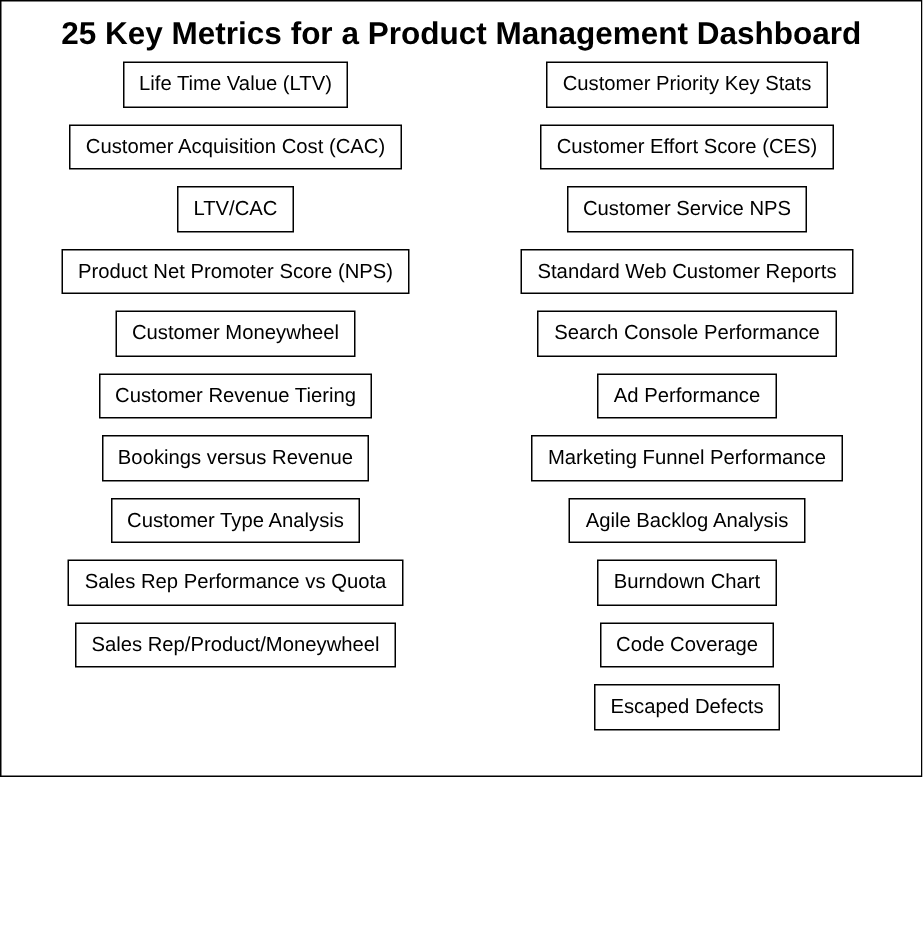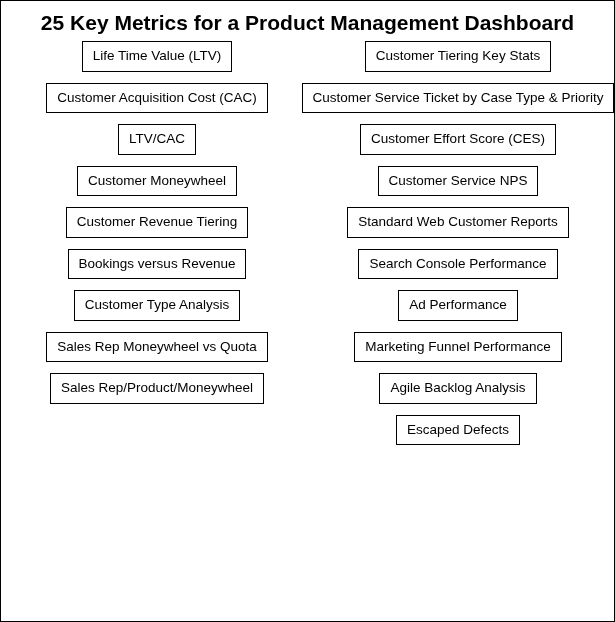--- a/index.html
+++ b/index.html
@@ -10,21 +10,21 @@
     width: 615px;
     height: 622px;
     background: #ffffff;
     font-family: "Liberation Sans", sans-serif;
     color: #000000;
     overflow: hidden;
   }
   .page {
     position: relative;
     width: 615px;
-    height: 622px;
+    height: 518px;
     border: 1px solid #000000;
     box-sizing: border-box;
     background: #ffffff;
   }
   .title {
     text-align: center;
     font-size: 21px;
     font-weight: bold;
     color: #000000;
     padding-top: 10px;
@@ -62,35 +62,37 @@
 <body>
 
 <div class="page">
   <div class="title">25 Key Metrics for a Product Management Dashboard</div>
   <div class="columns">
 
     <div class="column">
       <div class="metric-box">Life Time Value (LTV)</div>
       <div class="metric-box">Customer Acquisition Cost (CAC)</div>
       <div class="metric-box">LTV/CAC</div>
+      <div class="metric-box">Product Net Promoter Score (NPS)</div>
       <div class="metric-box">Customer Moneywheel</div>
       <div class="metric-box">Customer Revenue Tiering</div>
       <div class="metric-box">Bookings versus Revenue</div>
       <div class="metric-box">Customer Type Analysis</div>
-      <div class="metric-box">Sales Rep Moneywheel vs Quota</div>
+      <div class="metric-box">Sales Rep Performance vs Quota</div>
       <div class="metric-box">Sales Rep/Product/Moneywheel</div>
     </div>
 
     <div class="column">
-      <div class="metric-box">Customer Tiering Key Stats</div>
-      <div class="metric-box">Customer Service Ticket by Case Type &amp; Priority</div>
+      <div class="metric-box">Customer Priority Key Stats</div>
       <div class="metric-box">Customer Effort Score (CES)</div>
       <div class="metric-box">Customer Service NPS</div>
       <div class="metric-box">Standard Web Customer Reports</div>
       <div class="metric-box">Search Console Performance</div>
       <div class="metric-box">Ad Performance</div>
       <div class="metric-box">Marketing Funnel Performance</div>
       <div class="metric-box">Agile Backlog Analysis</div>
+      <div class="metric-box">Burndown Chart</div>
+      <div class="metric-box">Code Coverage</div>
       <div class="metric-box">Escaped Defects</div>
     </div>
 
   </div>
 </div>
 
 </body></html>

